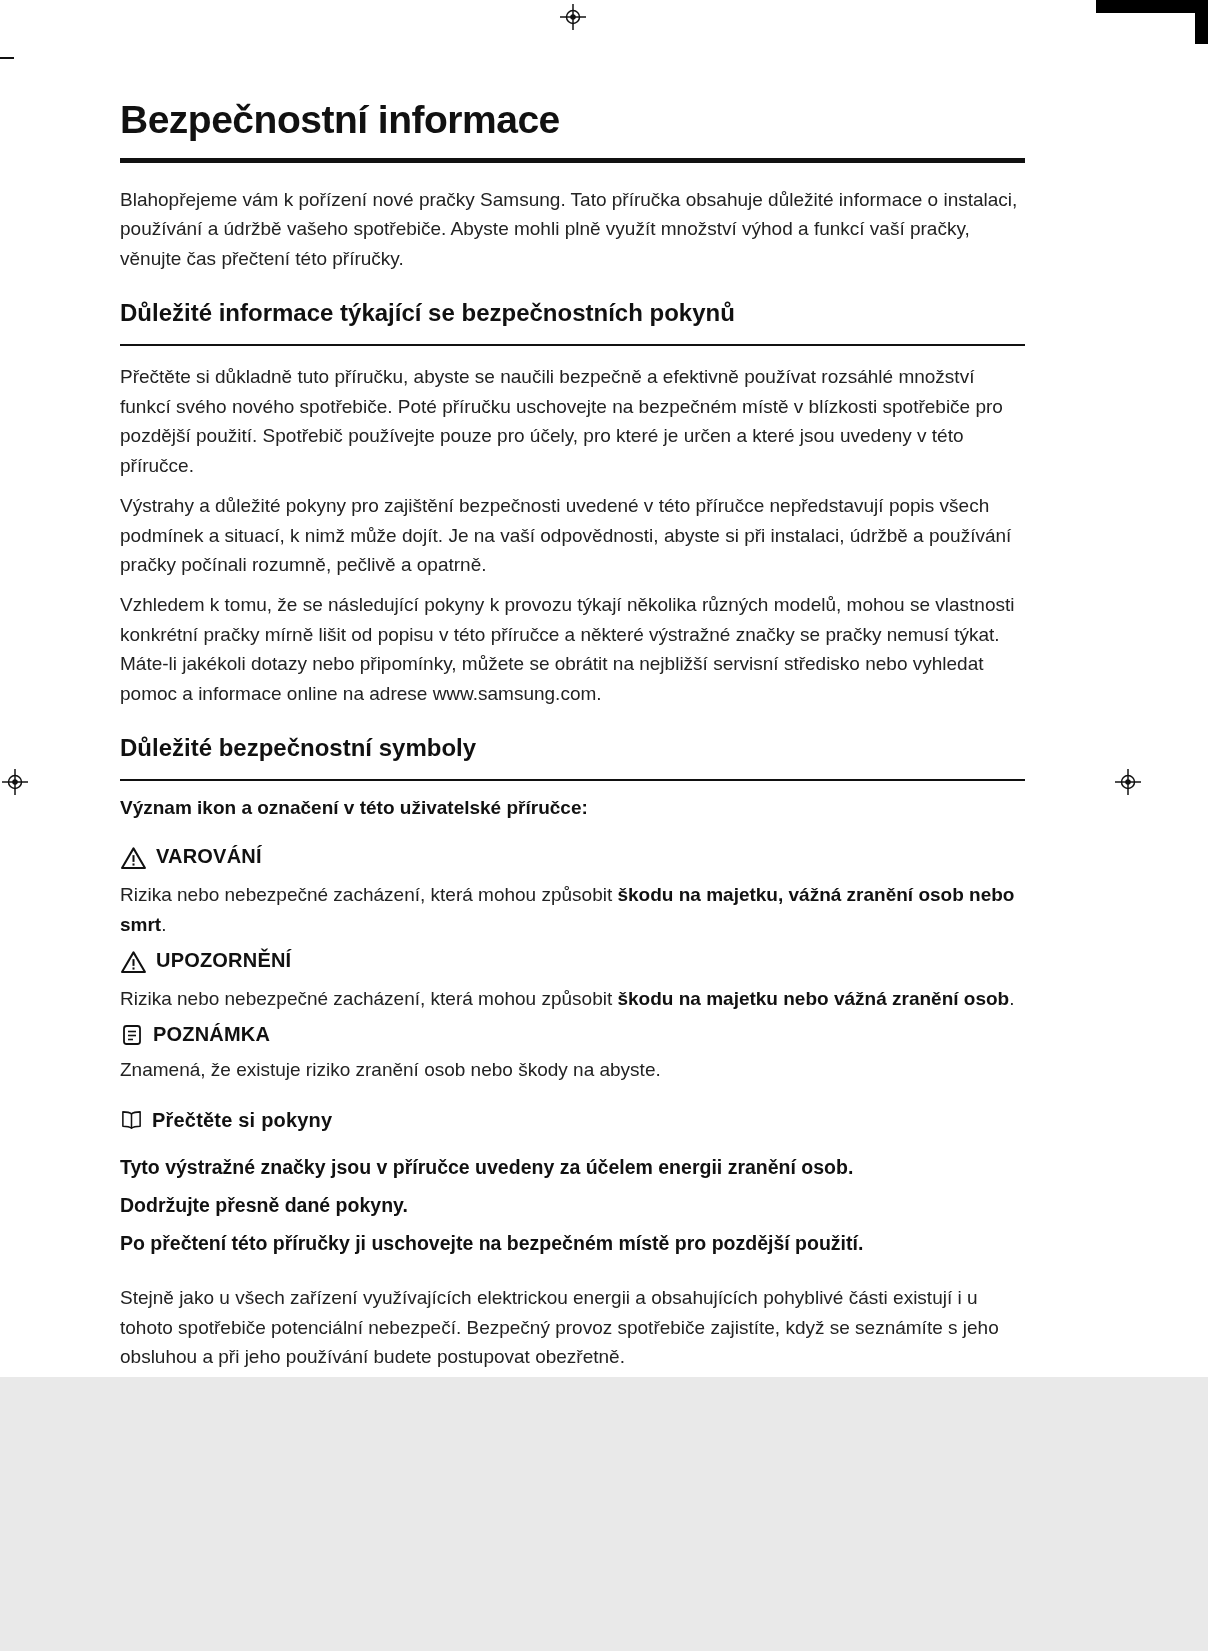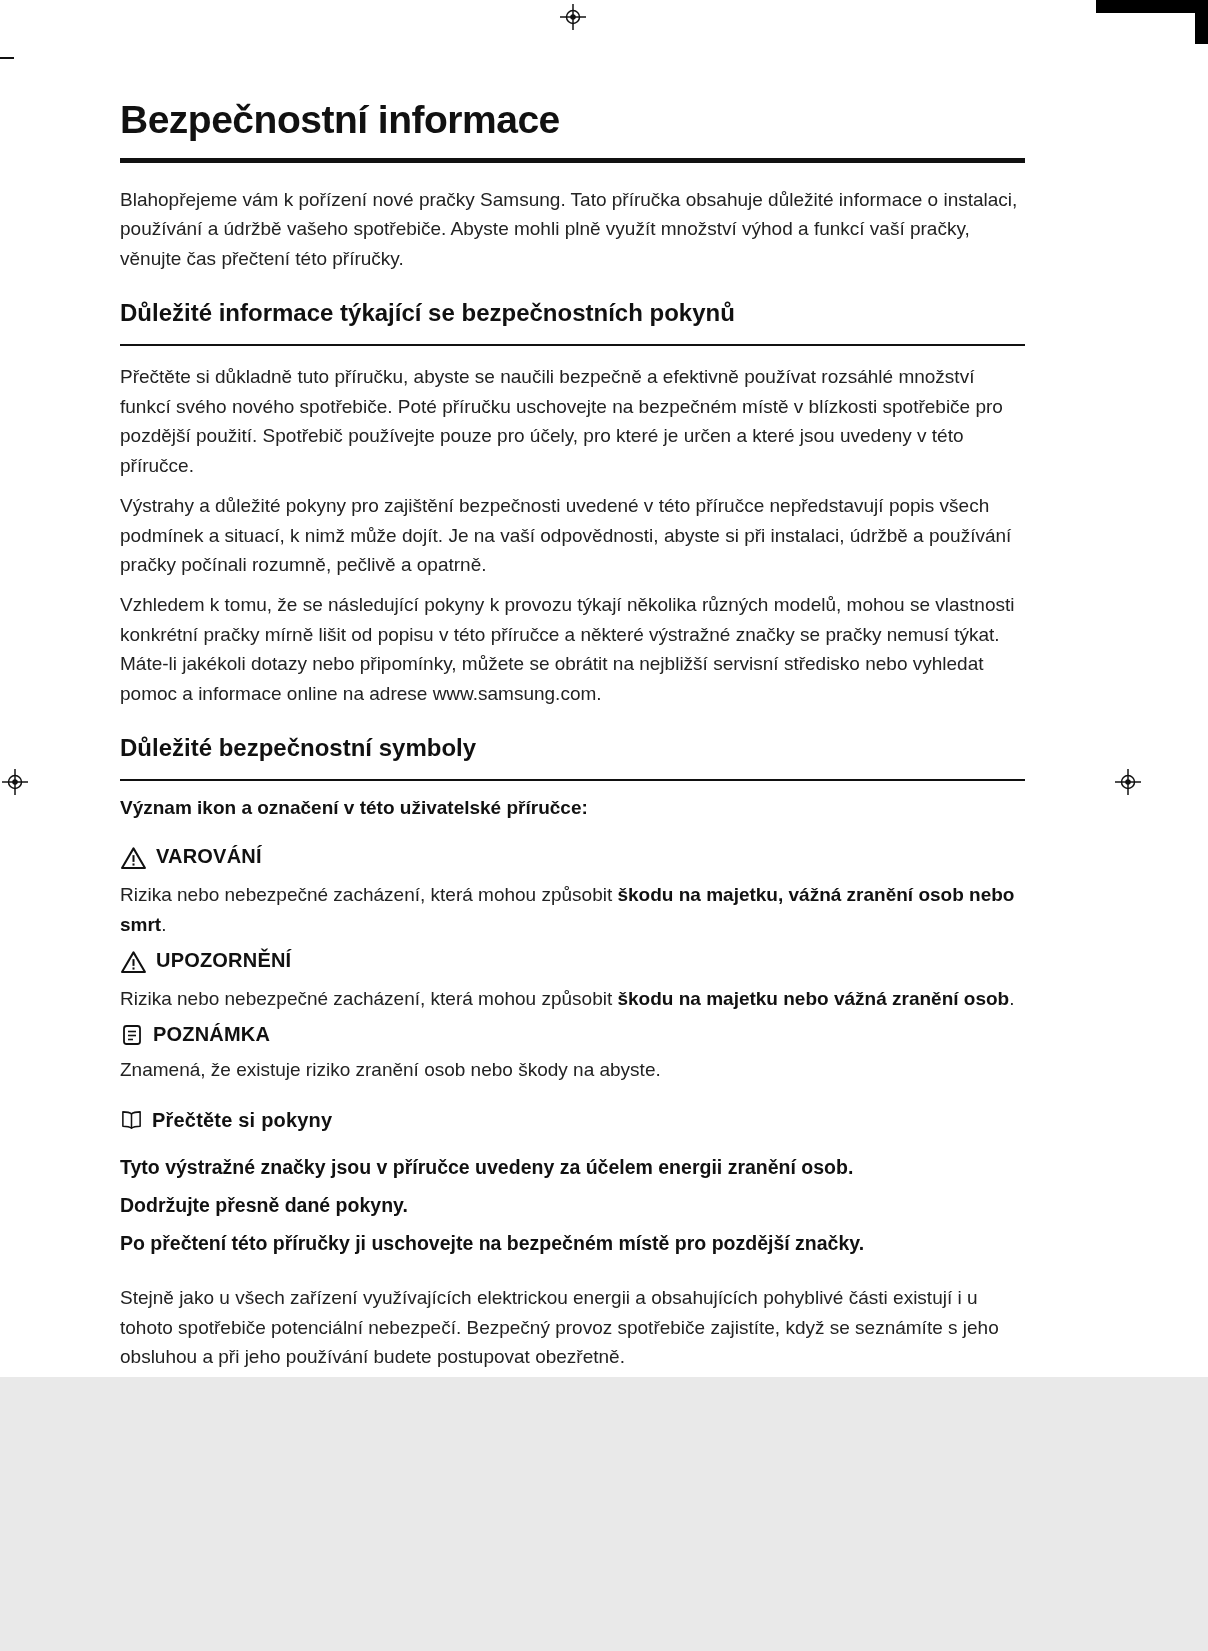--- a/index.html
+++ b/index.html
@@ -234,21 +234,21 @@
           <path d="M12 5 C10 3.4 7 3 3 3 V18 C7 18 10 18.4 12 20 C14 18.4 17 18 21 18 V3 C17 3 14 3.4 12 5 Z" fill="none" stroke="#111" stroke-width="1.6" stroke-linejoin="round"></path>
           <line x1="12" y1="5" x2="12" y2="20" stroke="#111" stroke-width="1.6"></line>
         </svg>
       </span>
       <span class="label">Přečtěte si pokyny</span>
     </div>
 
     <div class="bold-block">
       <p class="bold-line">Tyto výstražné značky jsou v příručce uvedeny za účelem energii zranění osob.</p>
       <p class="bold-line">Dodržujte přesně dané pokyny.</p>
-      <p class="bold-line">Po přečtení této příručky ji uschovejte na bezpečném místě pro pozdější značky.</p>
+      <p class="bold-line">Po přečtení této příručky ji uschovejte na bezpečném místě pro pozdější použití.</p>
     </div>
 
 
     <p class="body spaced-top">Stejně jako u všech zařízení využívajících elektrickou energii a obsahujících pohyblivé části existují i u tohoto spotřebiče potenciální nebezpečí. Bezpečný provoz spotřebiče zajistíte, když se seznámíte s jeho obsluhou a při jeho používání budete postupovat obezřetně.</p>
 
   </div>
 
   <div class="footer-pageno">
     <span>4</span>
     <span>Čeština</span>

